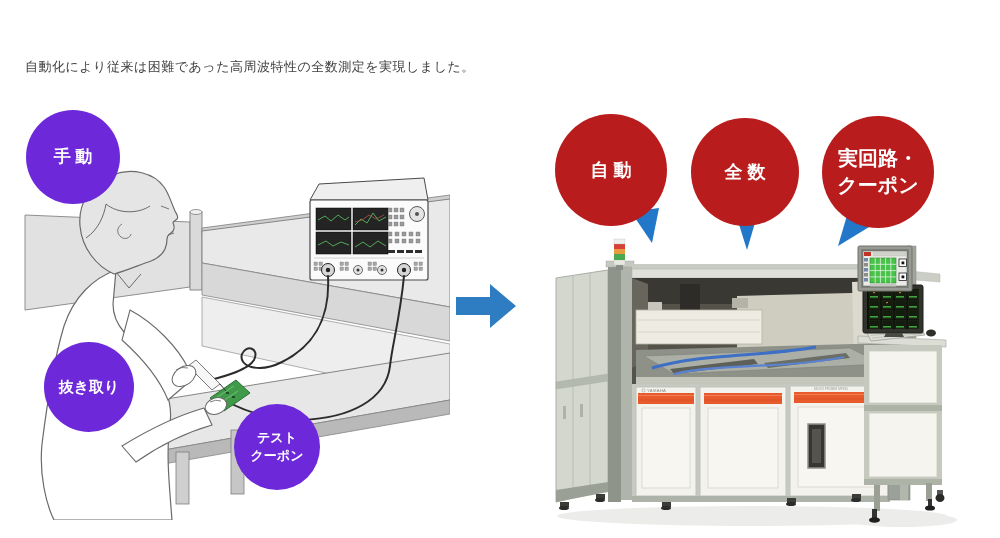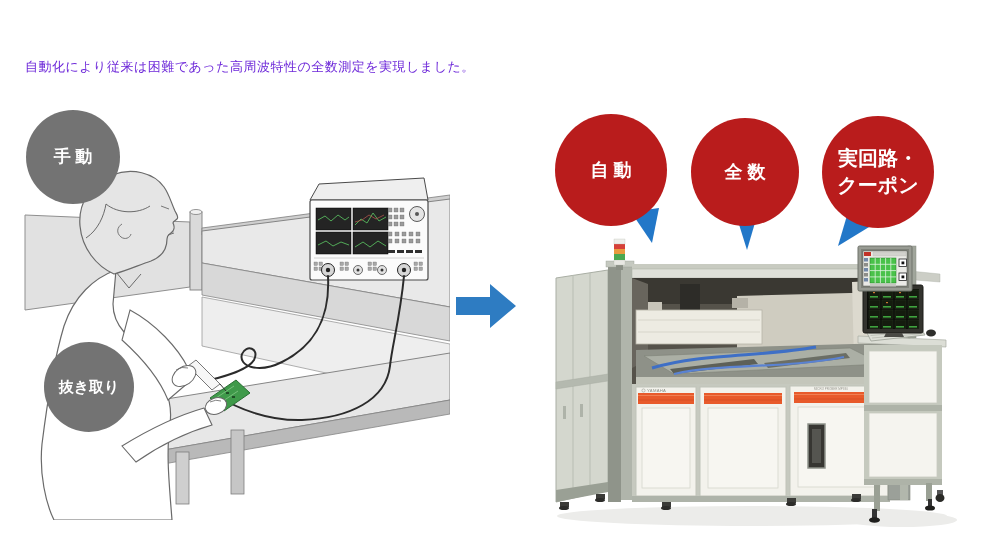--- a/index.html
+++ b/index.html
@@ -1,22 +1,22 @@
 <!DOCTYPE html>
 <html><head>
 <meta charset="utf-8">
 <style>
   html,body{margin:0;padding:0;background:#fff;font-family:"Liberation Sans","DejaVu Sans",sans-serif;}
   .stage{position:relative;width:1000px;height:538px;background:#fff;overflow:hidden;}
   .title{position:absolute;left:25px;top:10px;margin:0;font-size:16px;font-weight:bold;color:#2f2f2f;letter-spacing:.5px;}
-  .subtitle{position:absolute;left:25px;top:58px;margin:0;font-size:13px;color:#6d28d9;letter-spacing:.5px;}
+  .subtitle{position:absolute;left:25px;top:58px;margin:0;font-size:13px;color:#404040;letter-spacing:.5px;}
   svg.layer{position:absolute;}
   .tag,.bubble{position:absolute;border-radius:50%;color:#fff;display:flex;flex-direction:column;
     align-items:center;justify-content:center;text-align:center;line-height:1.35;font-weight:600;}
-  .tag{background:#737373;}
+  .tag{background:#6d28d9;}
   .bubble{background:#b91c1c;}
   .tag span,.bubble span{display:block;}
   #tag-manual{left:26px;top:110px;width:94px;height:94px;font-size:17px;}
   #tag-sampling{left:44px;top:342px;width:90px;height:90px;font-size:15px;}
   #tag-coupon{left:234px;top:404px;width:86px;height:86px;font-size:13px;}
   #bubble-auto{left:555px;top:114px;width:112px;height:112px;font-size:18px;}
   #bubble-all{left:691px;top:118px;width:108px;height:108px;font-size:18px;}
   #bubble-trace{left:822px;top:116px;width:112px;height:112px;font-size:20px;}
 </style>
 </head>
@@ -153,20 +153,24 @@
       <path d="M190,294 q6,-3 11,-1" fill="none" stroke="#666" stroke-width=".8"></path>
     </g>
   </svg>
 
   <div class="tag" id="tag-manual">
     <span>手 動</span>
   </div>
   <div class="tag" id="tag-sampling">
     <span>抜き取り</span>
   </div>
+  <div class="tag" id="tag-coupon">
+    <span>テスト</span>
+    <span>クーポン</span>
+  </div>
 
   <svg class="layer" style="left:456px;top:284px" width="60" height="44" viewBox="0 0 60 44">
     <polygon points="0,13 34,13 34,0 60,22 34,44 34,31 0,31" fill="#2e7cc2"></polygon>
   </svg>
 
   <svg class="layer" style="left:552px;top:236px" width="448" height="300" viewBox="0 0 448 300">
     <g>
       <ellipse cx="200" cy="280" rx="195" ry="10" fill="#ececea"></ellipse>
       <ellipse cx="350" cy="284" rx="55" ry="7" fill="#ececea"></ellipse>
     </g>

